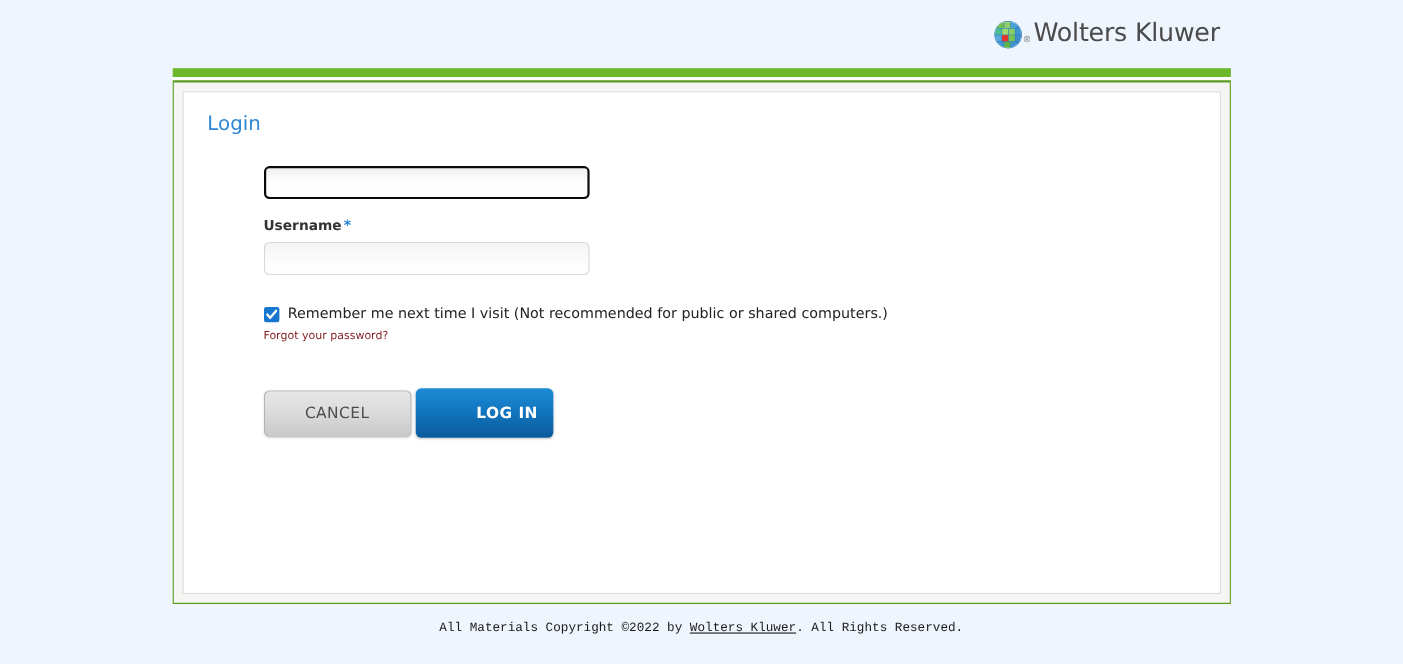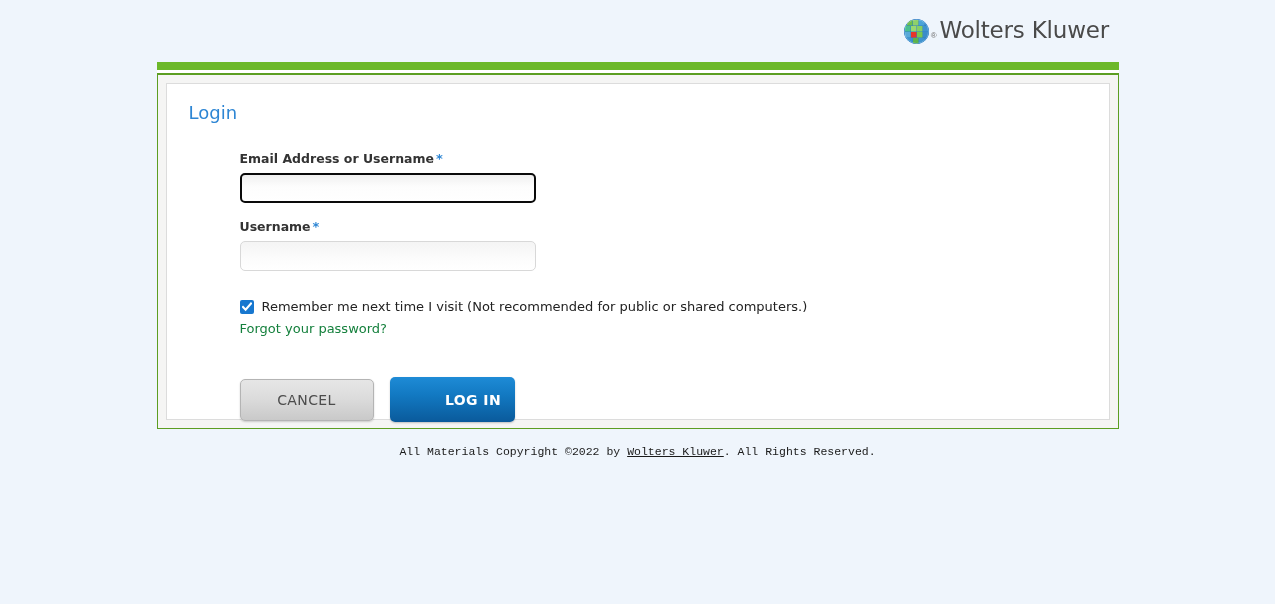--- a/index.html
+++ b/index.html
@@ -70,21 +70,21 @@
   .green-gap {
     height: 3px;
     background: #ffffff;
   }
   .panel {
     border: 1px solid #5c9e22;
     border-top: 2px solid #5c9e22;
     background: #f5f5f4;
     padding: 8px;
     box-sizing: border-box;
-    height: 356px;
+    height: 476px;
   }
   .card {
     background: #ffffff;
     border: 1px solid #dcdcdc;
     height: 100%;
     box-sizing: border-box;
     padding: 18px 22px 0 22px;
   }
 
   
@@ -156,32 +156,32 @@
     top: 2px;
   }
   .remember-text {
     font-size: 13px;
     color: #222222;
     font-family: "DejaVu Sans", sans-serif;
   }
   .forgot-link {
     display: inline-block;
     margin-top: 7px;
-    font-size: 13px;
-    color: #15803d;
+    font-size: 10px;
+    color: #7f1d1d;
     text-decoration: none;
     font-family: "DejaVu Sans", sans-serif;
     cursor: pointer;
   }
 
   .button-row {
     margin-top: 40px;
     display: flex;
     align-items: center;
-    gap: 16px;
+    gap: 4px;
   }
   .btn {
     border: none;
     border-radius: 5px;
     font-size: 14px;
     letter-spacing: 0.4px;
     cursor: pointer;
     font-family: "DejaVu Sans", sans-serif;
     box-sizing: border-box;
   }
@@ -258,23 +258,20 @@
   <div class="green-gap"></div>
 
   <div class="panel">
     <div class="card">
 
       <h1 class="page-title">Login</h1>
 
       <div class="form-area">
 
         <div class="field">
-          <label class="field-label">
-            <span>Email Address or Username</span><span class="req">*</span>
-          </label>
           <input class="text-input focused" type="text" autocomplete="off" value="" style="">
         </div>
 
         <div class="field">
           <label class="field-label">
             <span>Username</span><span class="req">*</span>
           </label>
           <input class="text-input plain" type="password" autocomplete="off" value="" style="">
         </div>
 

